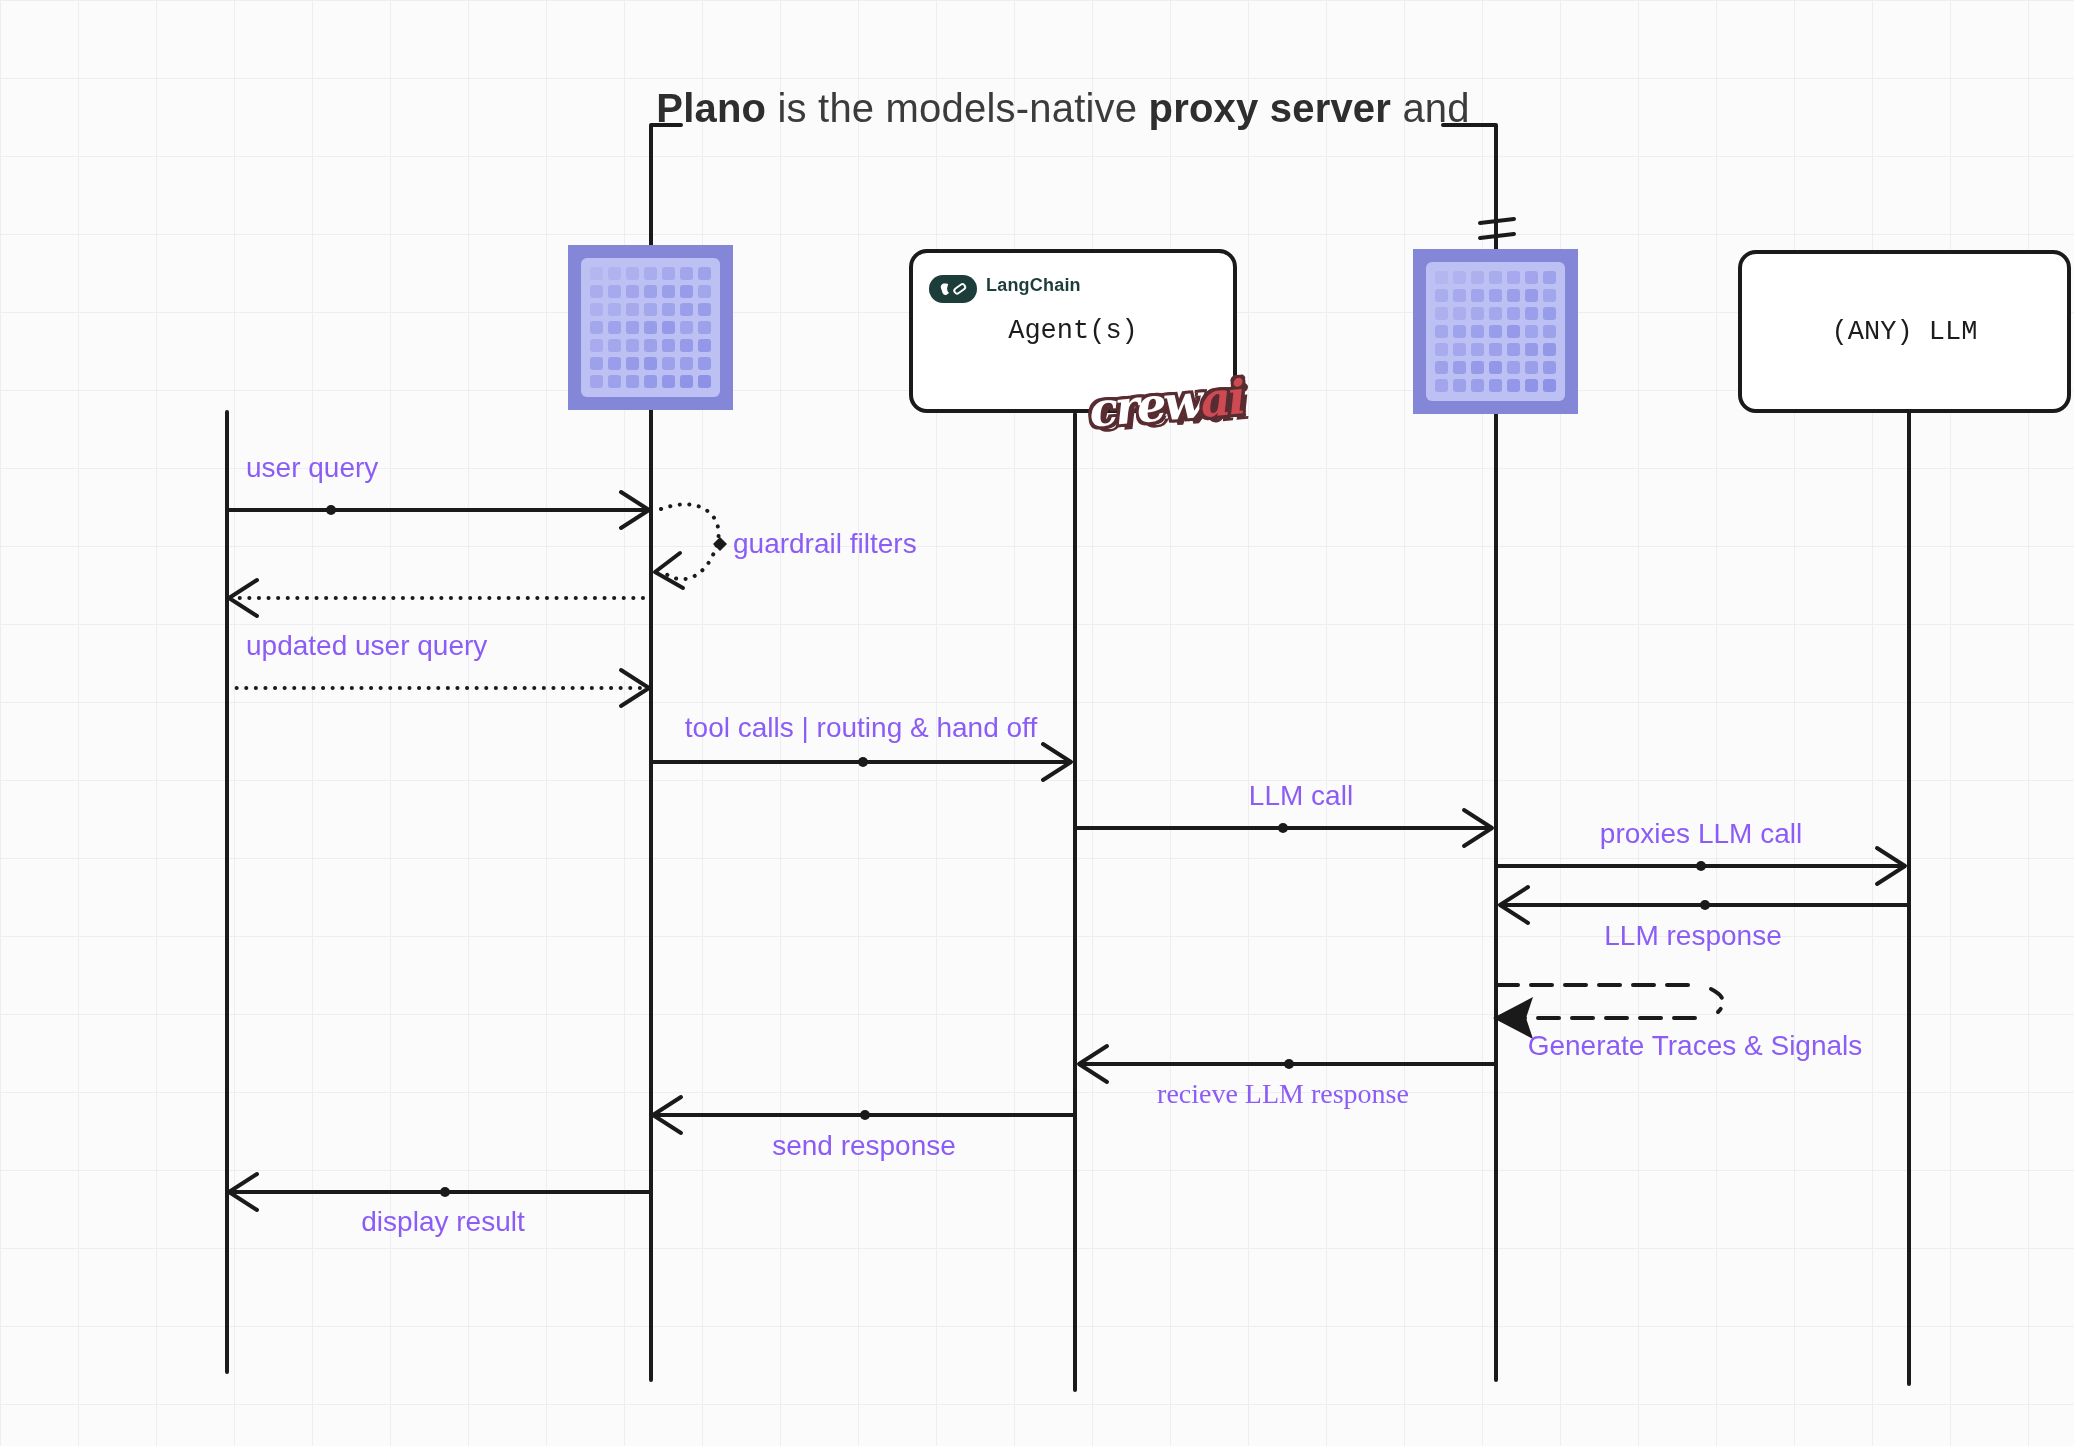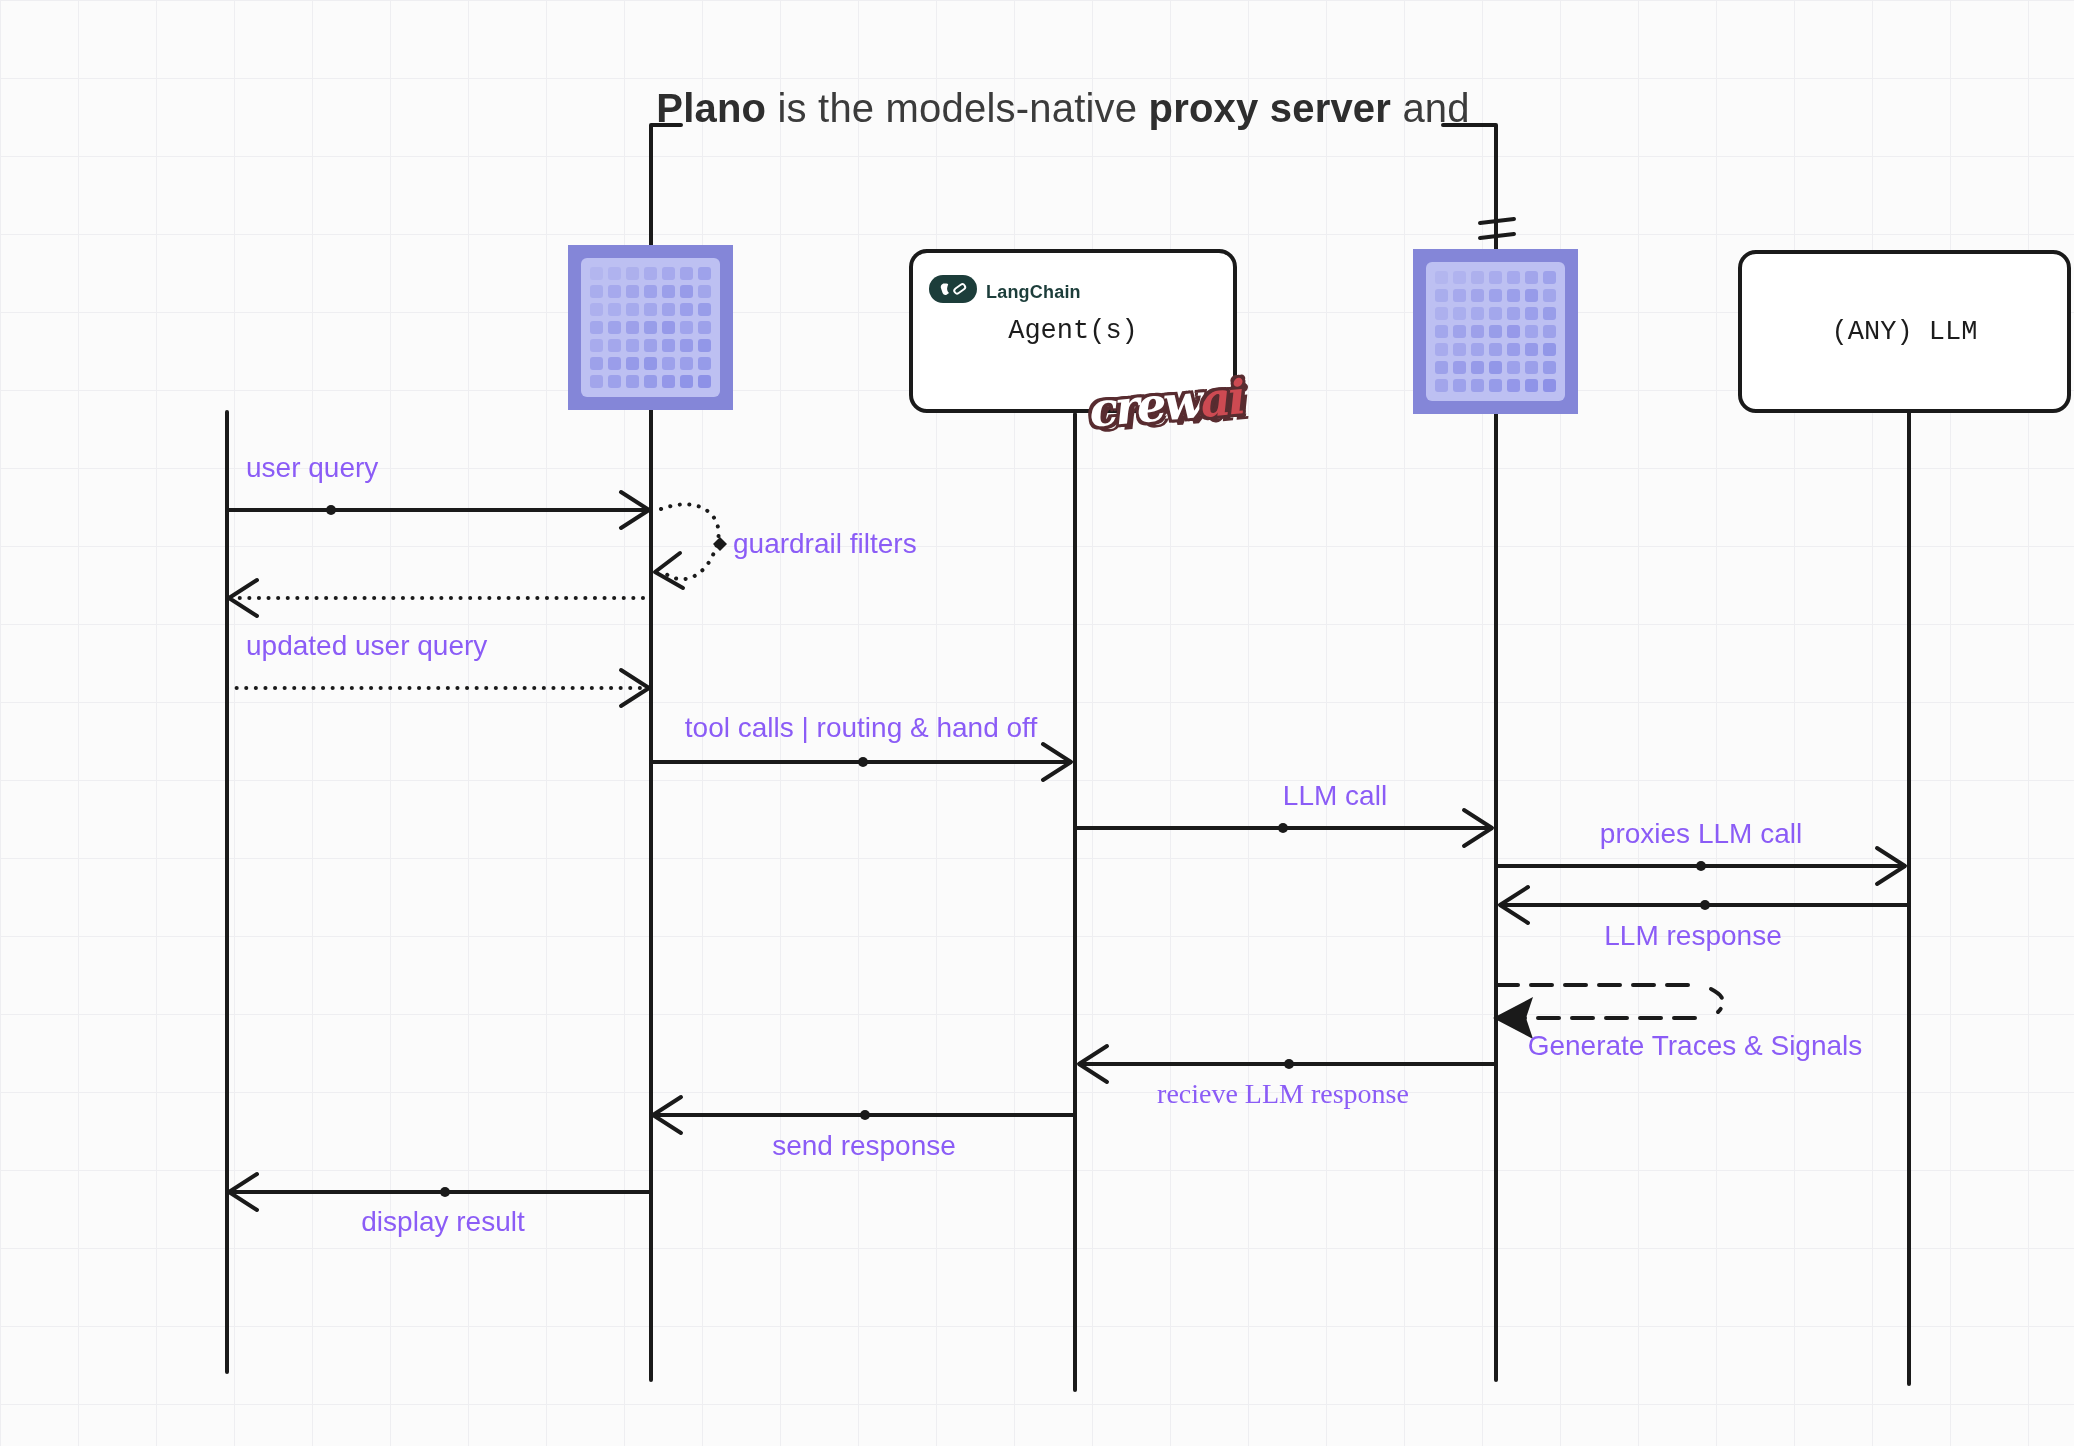--- a/index.html
+++ b/index.html
@@ -29,21 +29,21 @@
   
   .pbox{
     position:absolute;background:#fff;border:4px solid #1a1a1a;border-radius:18px;
     display:flex;align-items:center;justify-content:center;
     font-family:"Liberation Mono", monospace;font-size:27px;color:#1c1c1c;
     box-sizing:border-box;
   }
   .pbox .plabel{white-space:pre;}
 
   
-  .lc-row{position:absolute;left:16px;top:22px;display:flex;align-items:flex-end;gap:9px;}
+  .lc-row{position:absolute;left:16px;top:22px;display:flex;align-items:flex-start;gap:9px;}
   .lc-badge{
     width:48px;height:28px;background:#1c3d3a;border-radius:14px;
     display:flex;align-items:center;justify-content:center;flex:none;
   }
   .lc-text{
     font-family:"Liberation Sans", sans-serif;font-size:18px;font-weight:700;
     color:#1c3d3a;letter-spacing:.2px;
   }
 
   
@@ -299,21 +299,21 @@
   </div>
 
   <div class="pbox" style="left:1707px;top:250px;width:333px;height:163px;">
     <span class="plabel">(ANY) LLM</span>
   </div>
 
   <div class="msg" style="left:215px;top:452px;">user query</div>
   <div class="msg" style="left:702px;top:528px;">guardrail filters</div>
   <div class="msg" style="left:215px;top:630px;">updated user query</div>
   <div class="msg center" style="left:830px;top:712px;">tool calls | routing &amp; hand off</div>
-  <div class="msg center" style="left:1304px;top:780px;">LLM call</div>
+  <div class="msg center" style="left:1270px;top:780px;">LLM call</div>
   <div class="msg center" style="left:1670px;top:818px;">proxies LLM call</div>
   <div class="msg center" style="left:1662px;top:920px;">LLM response</div>
   <div class="msg center" style="left:1664px;top:1030px;">Generate Traces &amp; Signals</div>
   <div class="msg center" style="left:1252px;top:1078px;font-family:Liberation Serif, serif;">recieve LLM response</div>
   <div class="msg center" style="left:833px;top:1130px;">send response</div>
   <div class="msg center" style="left:412px;top:1206px;">display result</div>
 
 </div>
 
 </body></html>

